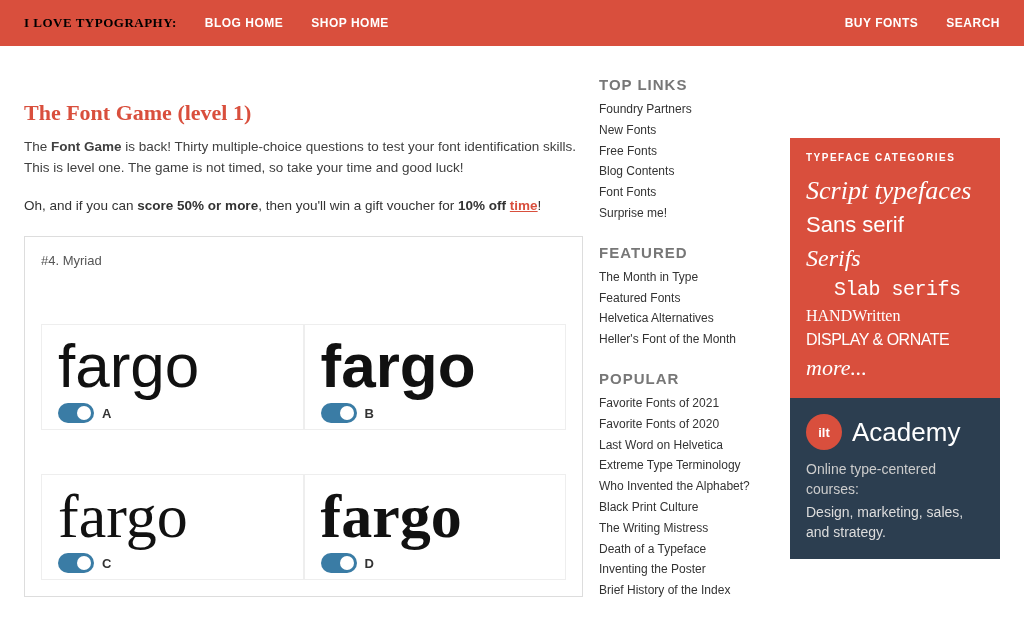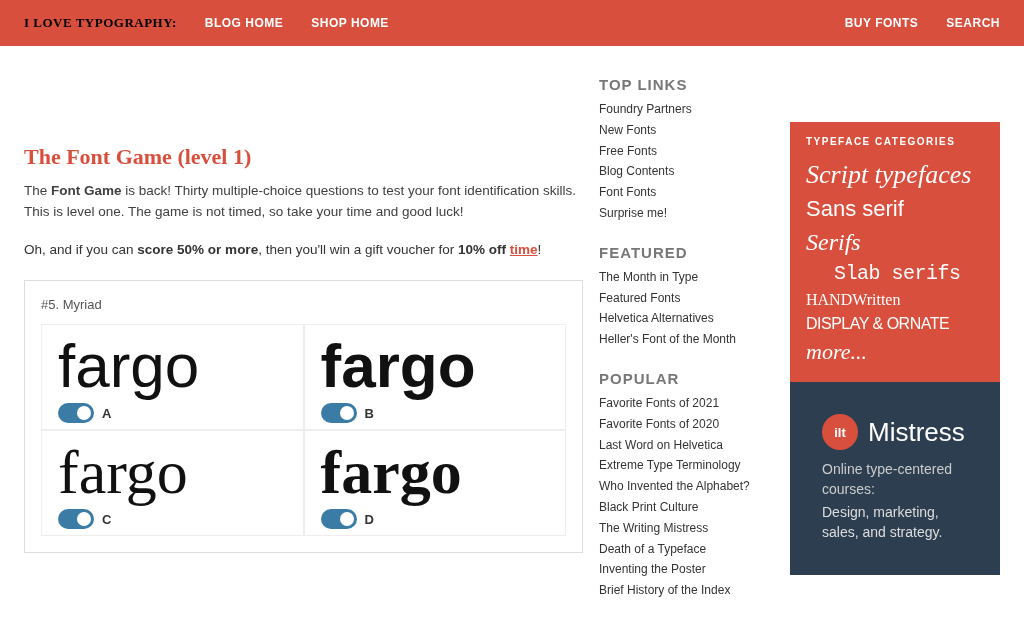--- a/index.html
+++ b/index.html
@@ -81,20 +81,21 @@
       display: grid;
       grid-template-columns: 1fr 1fr;
       gap: 0;
     }
     .font-option {
       border: 1px solid #eee;
       padding: 10px 20px 6px 16px;
       display: flex;
       flex-direction: column;
       align-items: flex-start;
+      margin-top: 44px;
     }
     .font-display {
       font-size: 62px;
       font-family: Arial, Helvetica, sans-serif;
       font-weight: 400;
       color: #111;
       line-height: 1;
       margin-bottom: 6px;
     }
     .font-display.option-c, .font-display.option-d {
@@ -194,21 +195,21 @@
     .cat-sans { font-family: Arial, Helvetica, sans-serif; font-weight: 400; font-size: 22px; }
     .cat-serif { font-family: Georgia, serif; font-style: italic; font-size: 24px; }
     .cat-slab { font-family: 'Courier New', monospace; font-size: 20px; letter-spacing: -0.5px; margin-left: 28px; }
     .cat-hand { font-family: 'Comic Sans MS', cursive; font-size: 16px; }
     .cat-display { font-family: Arial Black, sans-serif; font-size: 16px; letter-spacing: -0.5px; }
     .cat-more { font-family: Georgia, serif; font-style: italic; font-size: 22px; }
 
     
     #academy-box {
       background: #2c3e50;
-      padding: 32px;
+      padding: 16px;
       color: #fff;
     }
     #academy-header {
       display: flex;
       align-items: center;
       gap: 10px;
       margin-bottom: 10px;
     }
     #ilt-logo {
       width: 36px;
@@ -273,21 +274,21 @@
   <div id="main-content">
     <h1 id="article-title">The Font Game (level 1)</h1>
     <p id="article-intro">
       The <b>Font Game</b> is back! Thirty multiple-choice questions to test your font identification skills. This is level one. The game is not timed, so take your time and good luck!
     </p>
     <p id="article-promo">
       Oh, and if you can <b>score 50% or more</b>, then you'll win a gift voucher for <b>10% off <span class="red-link">time</span></b>!
     </p>
 
     <div id="quiz-box">
-      <div id="quiz-label">#5. Myriad</div>
+      <div id="quiz-label">#4. Myriad</div>
       <div class="font-grid">
 
         <div class="font-option">
           <div class="font-display option-a">fargo</div>
           <div class="toggle-row">
             <div class="toggle"></div>
             <span class="option-letter">A</span>
           </div>
         </div>
 
@@ -365,21 +366,21 @@
       <span class="cat-item cat-serif">Serifs</span>
       <span class="cat-item cat-slab">Slab serifs</span>
       <span class="cat-item cat-hand">HANDWritten</span>
       <span class="cat-item cat-display">DISPLAY &amp; ORNATE</span>
       <span class="cat-item cat-more">more...</span>
     </div>
 
     <div id="academy-box">
       <div id="academy-header">
         <div id="ilt-logo">ilt</div>
-        <div id="academy-title">Mistress</div>
+        <div id="academy-title">Academy</div>
       </div>
       <div id="academy-desc1">Online type-centered courses:</div>
       <div id="academy-desc2">Design, marketing, sales, and strategy.</div>
     </div>
 
   </div>
 
 </div>
 
 </body></html>

